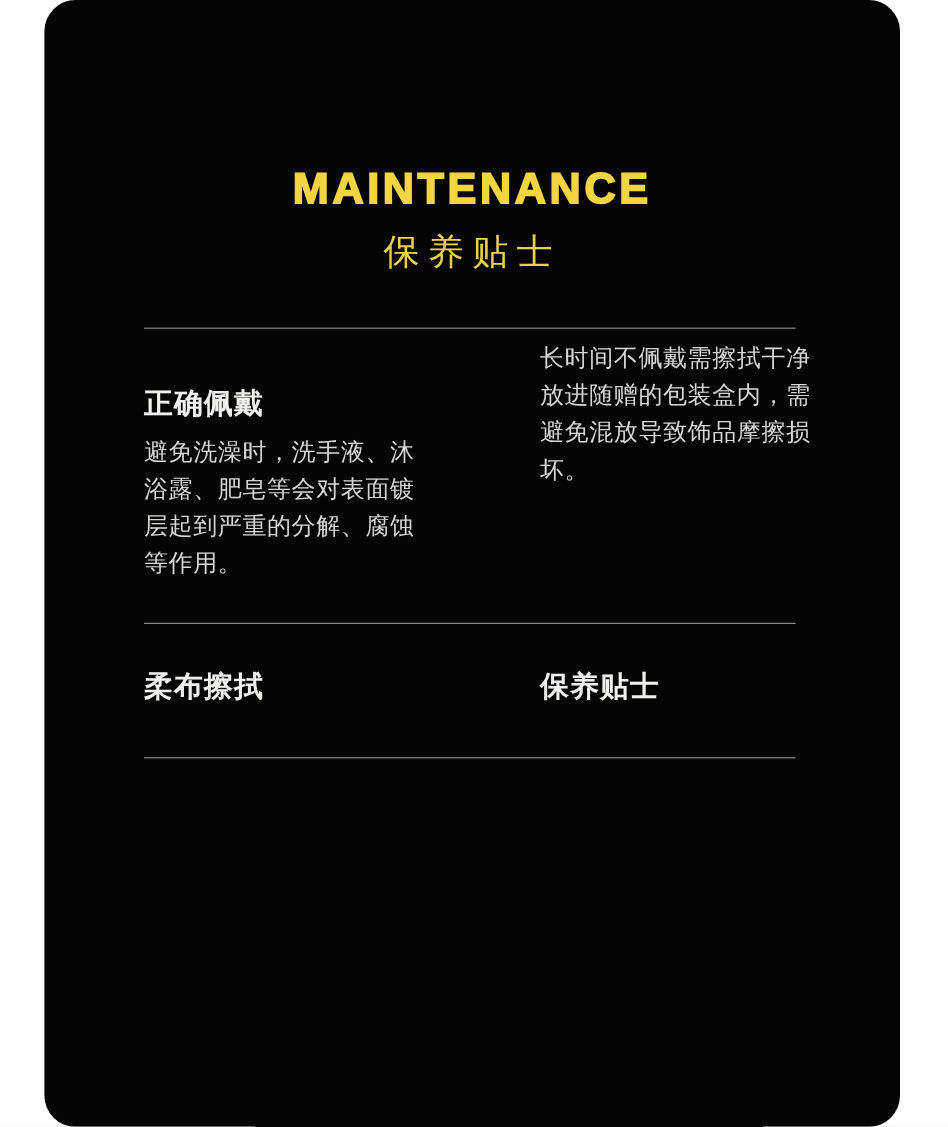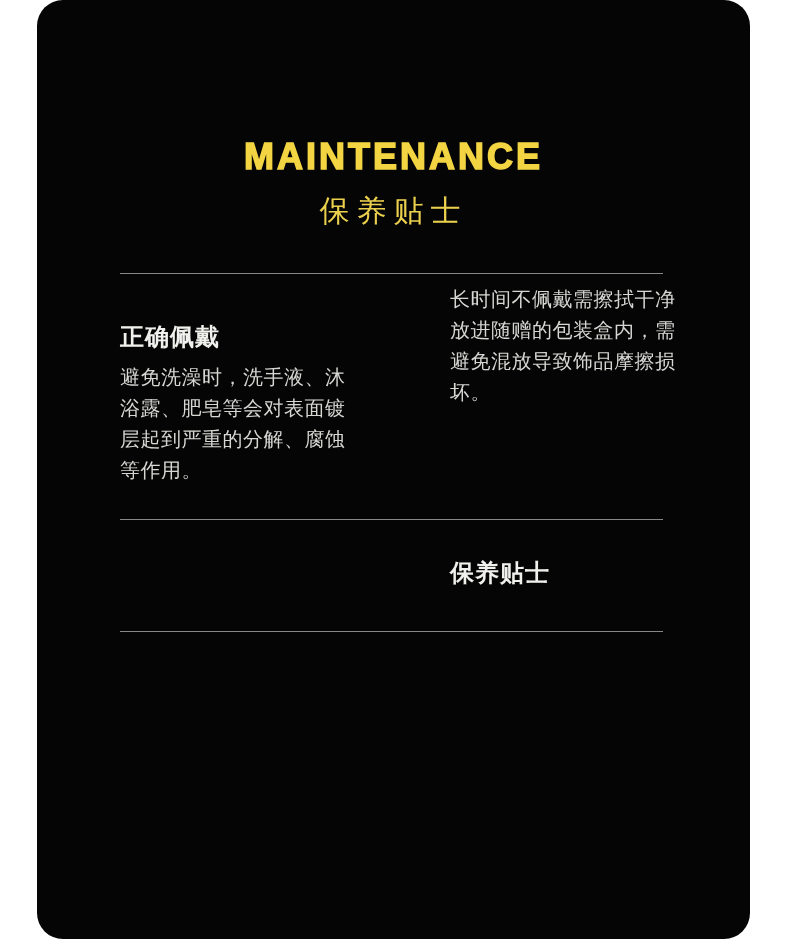--- a/index.html
+++ b/index.html
@@ -110,20 +110,21 @@
 放进随赠的包装盒内，需
 避免混放导致饰品摩擦损
 坏。</p>
       </section>
     </div>
 
     <div class="divider divider-middle"></div>
 
     <div class="tips-row tips-row-2">
       <section class="tip">
+        <h3 class="tip-heading">柔布擦拭</h3>
       </section>
       <section class="tip">
         <h3 class="tip-heading">保养贴士</h3>
       </section>
     </div>
 
     <div class="divider divider-bottom"></div>
 
   </div>
 </div>

